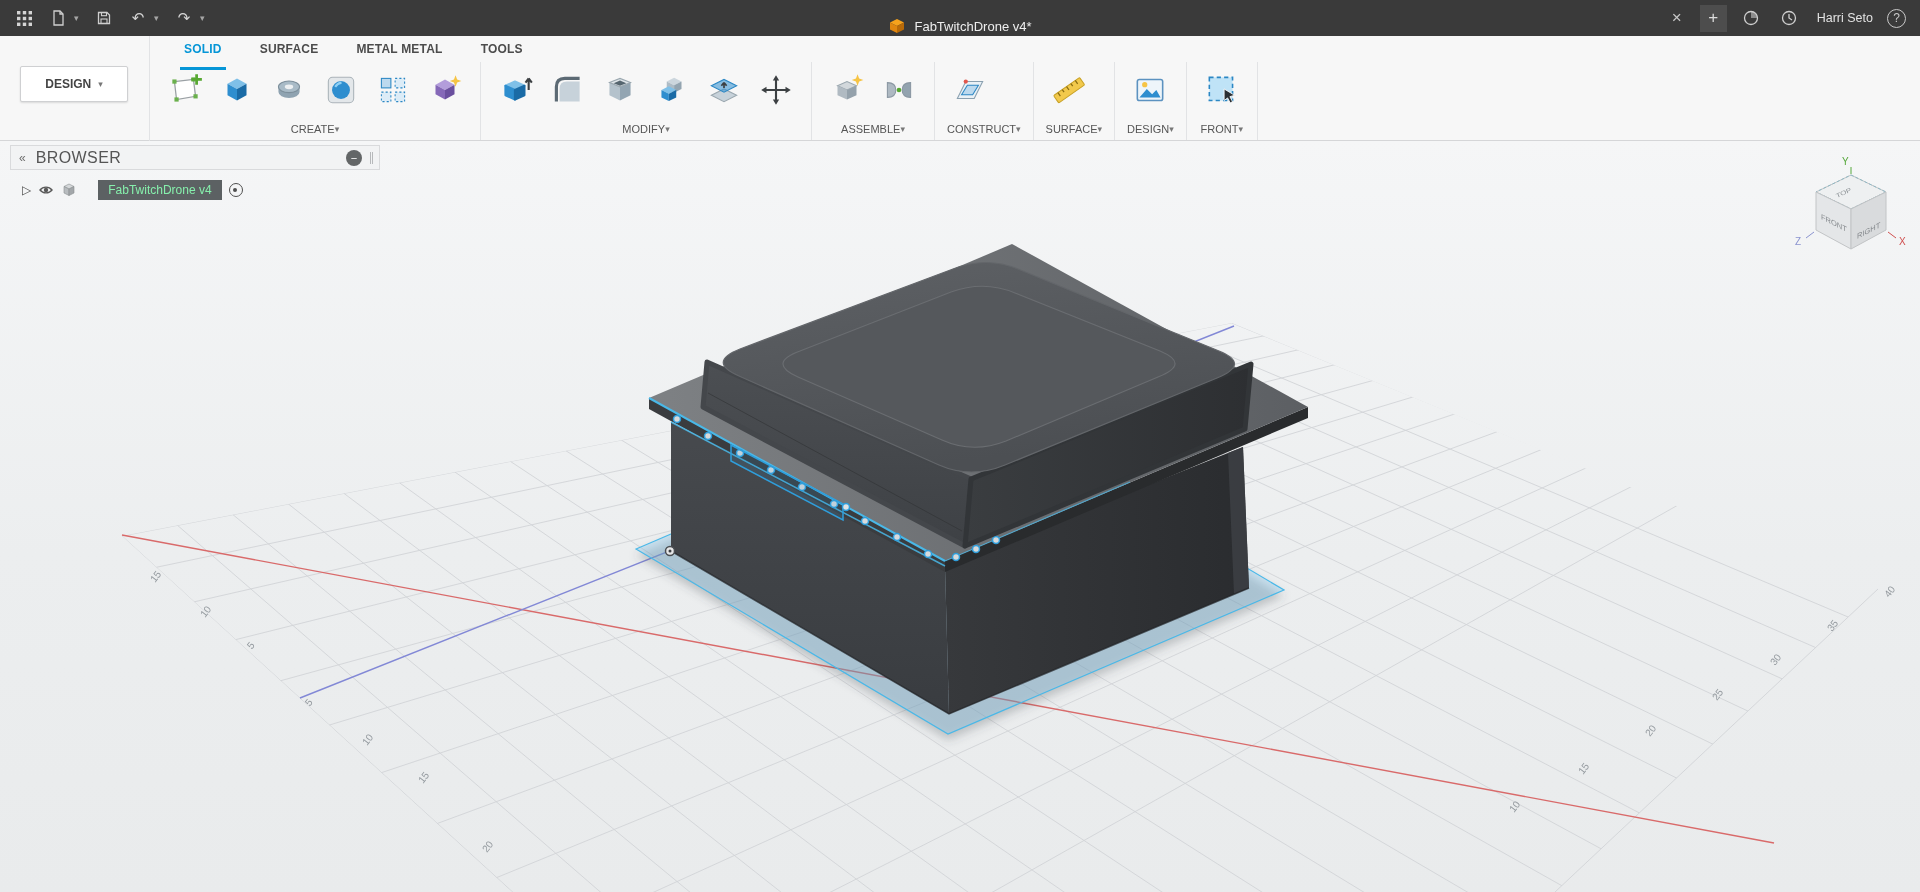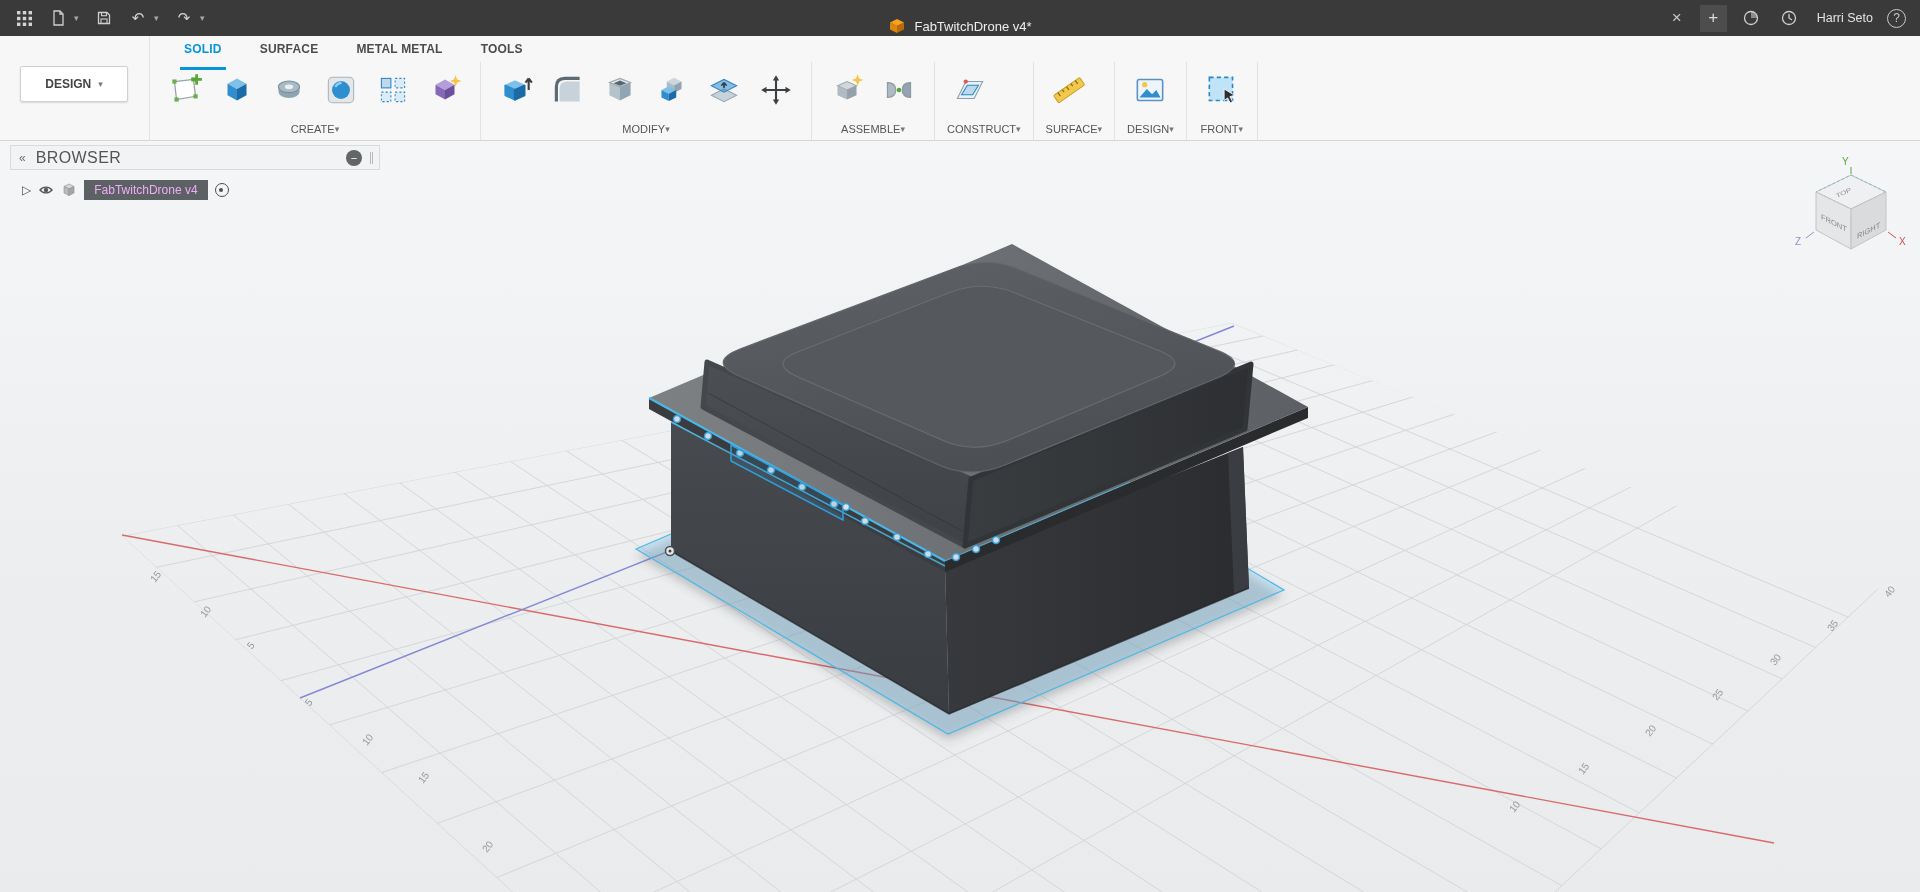--- a/index.html
+++ b/index.html
@@ -60,21 +60,21 @@
   .browser-header{height:25px;background:rgba(241,242,243,.92);border:1px solid #d9dadc;
                   display:flex;align-items:center;padding:0 6px;gap:8px;}
   .collapse-glyph{color:#6d6d6d;font-size:12px;cursor:pointer;background:none;border:none;padding:0 2px;}
   .browser-title{font-size:16px;color:#555;letter-spacing:.4px;}
   .bh-spacer{flex:1;}
   .minus-circle{width:16px;height:16px;border-radius:50%;background:#636667;color:#fff;font-size:11px;
                 display:flex;align-items:center;justify-content:center;border:none;cursor:pointer;padding:0;}
   .bh-grip{width:3px;height:12px;border-left:1px solid #b7b9bb;border-right:1px solid #b7b9bb;}
   .browser-row{margin-top:10px;display:flex;align-items:center;gap:7px;padding-left:12px;}
   .expand-glyph{color:#4f4f4f;font-size:12px;background:none;border:none;cursor:pointer;padding:0;}
-  .row-chip{background:#5c6163;color:#f0abfc;font-size:12px;padding:3px 10px;cursor:pointer;}
+  .row-chip{background:#5c6163;color:#86efac;font-size:12px;padding:3px 10px;cursor:pointer;margin-left:14px;}
   .radio-icon{width:14px;height:14px;border:1.5px solid #4f4f4f;border-radius:50%;position:relative;cursor:pointer;}
   .radio-icon::after{content:"";position:absolute;left:3.5px;top:3.5px;width:4px;height:4px;border-radius:50%;background:#4f4f4f;}
 
   
   .viewcube{position:absolute;left:1782px;top:12px;width:132px;height:108px;cursor:pointer;}
 </style>
 </head>
 <body>
 
 <div class="app">

